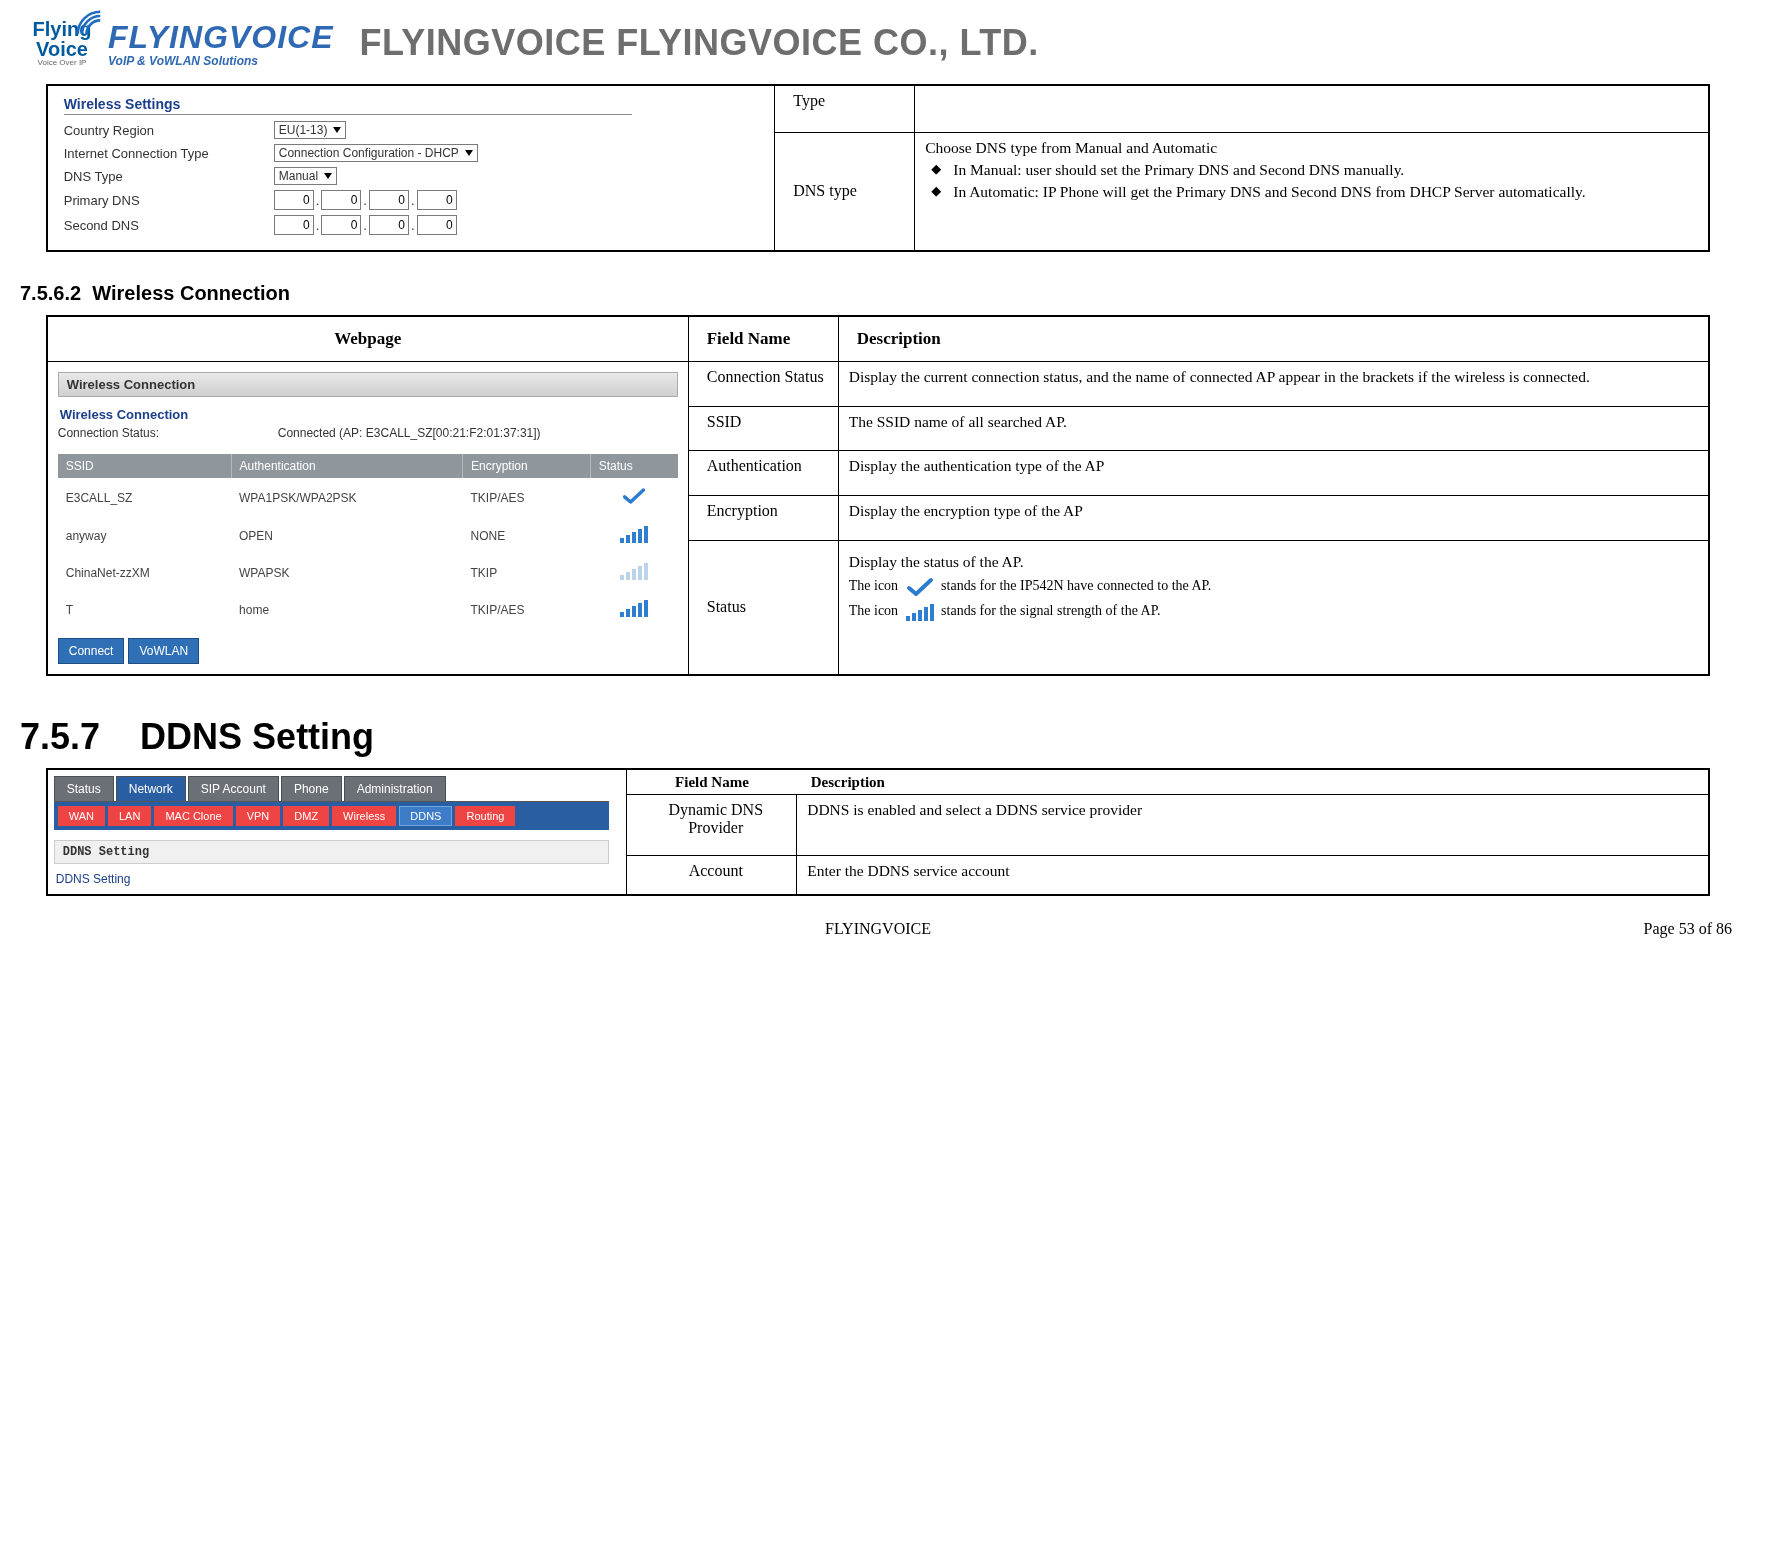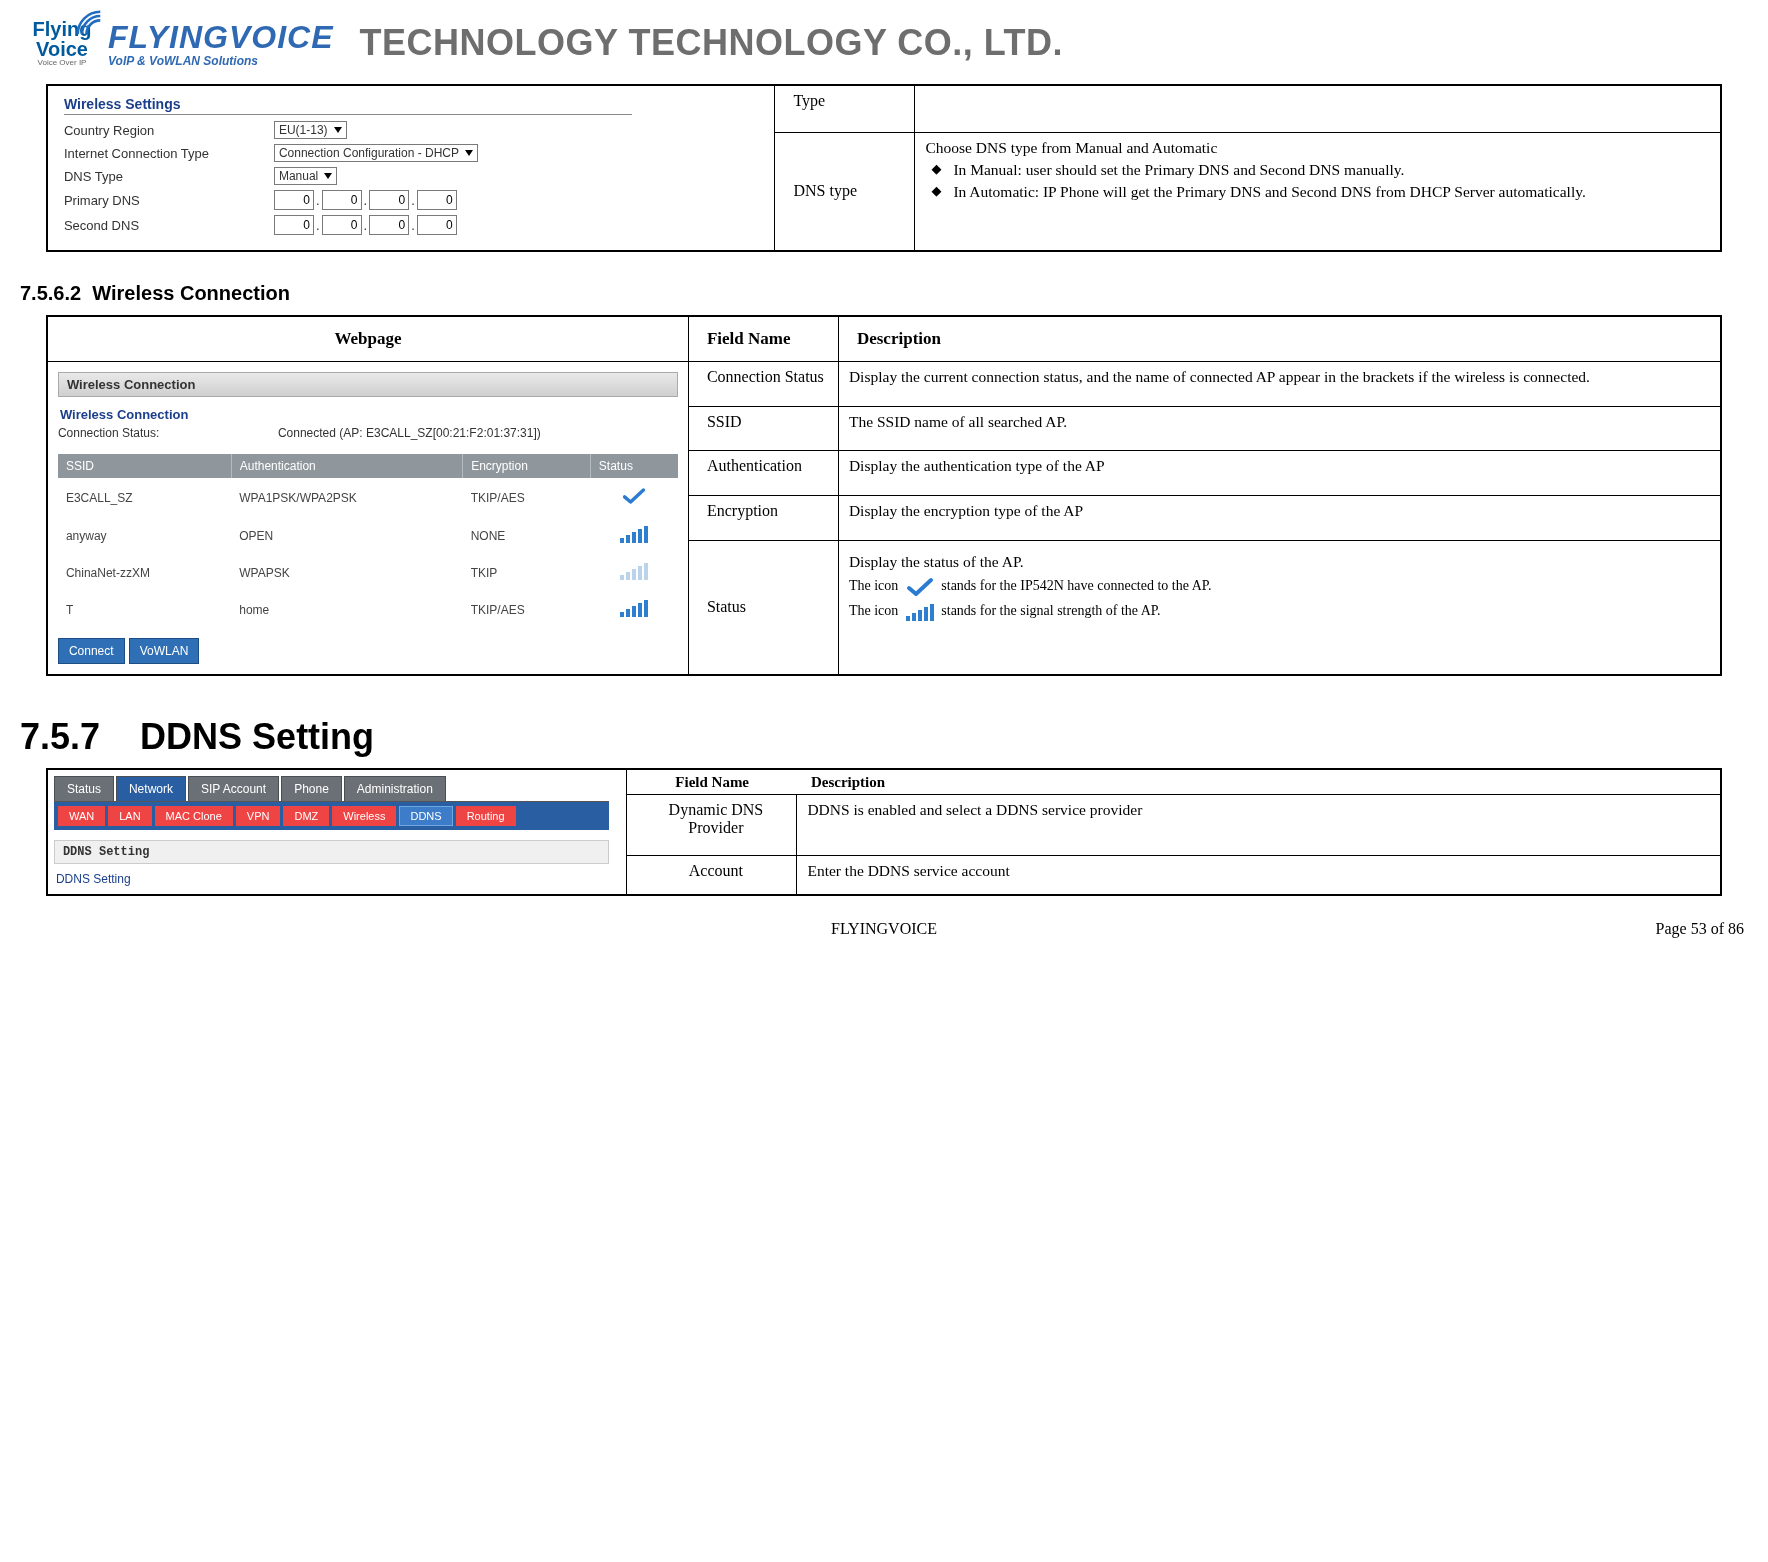--- a/index.html
+++ b/index.html
@@ -7,21 +7,21 @@
     margin: 0;
     padding: 0;
     font-family: "Times New Roman", Times, serif;
     font-size: 15px;
     color: #000;
     background: #fff;
     width: 1768px;
   }
   .page {
     width: 1768px;
-    padding: 0 20px 20px 20px;
+    padding: 0 32px 20px 20px;
     position: relative;
   }
   
   .header {
     display: flex;
     align-items: center;
     gap: 10px;
     padding: 8px 0 0 0;
   }
   .logo-box {
@@ -310,21 +310,21 @@
         </svg>
         <span class="line1">Flying</span>
         <span class="line2">Voice</span>
         <span class="sub">Voice Over IP</span>
       </div>
       <div class="wordmark">
         <div class="main">FLYINGVOICE</div>
         <div class="sub">VoIP &amp; VoWLAN Solutions</div>
       </div>
     </div>
-    <div class="company-name">TECHNOLOGY TECHNOLOGY CO., LTD.</div>
+    <div class="company-name">FLYINGVOICE FLYINGVOICE CO., LTD.</div>
   </div>
 
   <table class="outer" style="margin-top:6px;">
     <tbody>
       <tr>
         <td rowspan="2" style="width:728px; border-right:1px solid #000;">
           <div class="screenshot ws-panel">
             <div class="ws-heading">Wireless Settings</div>
             <div class="ws-row">
               <div class="ws-label">Country Region</div>

